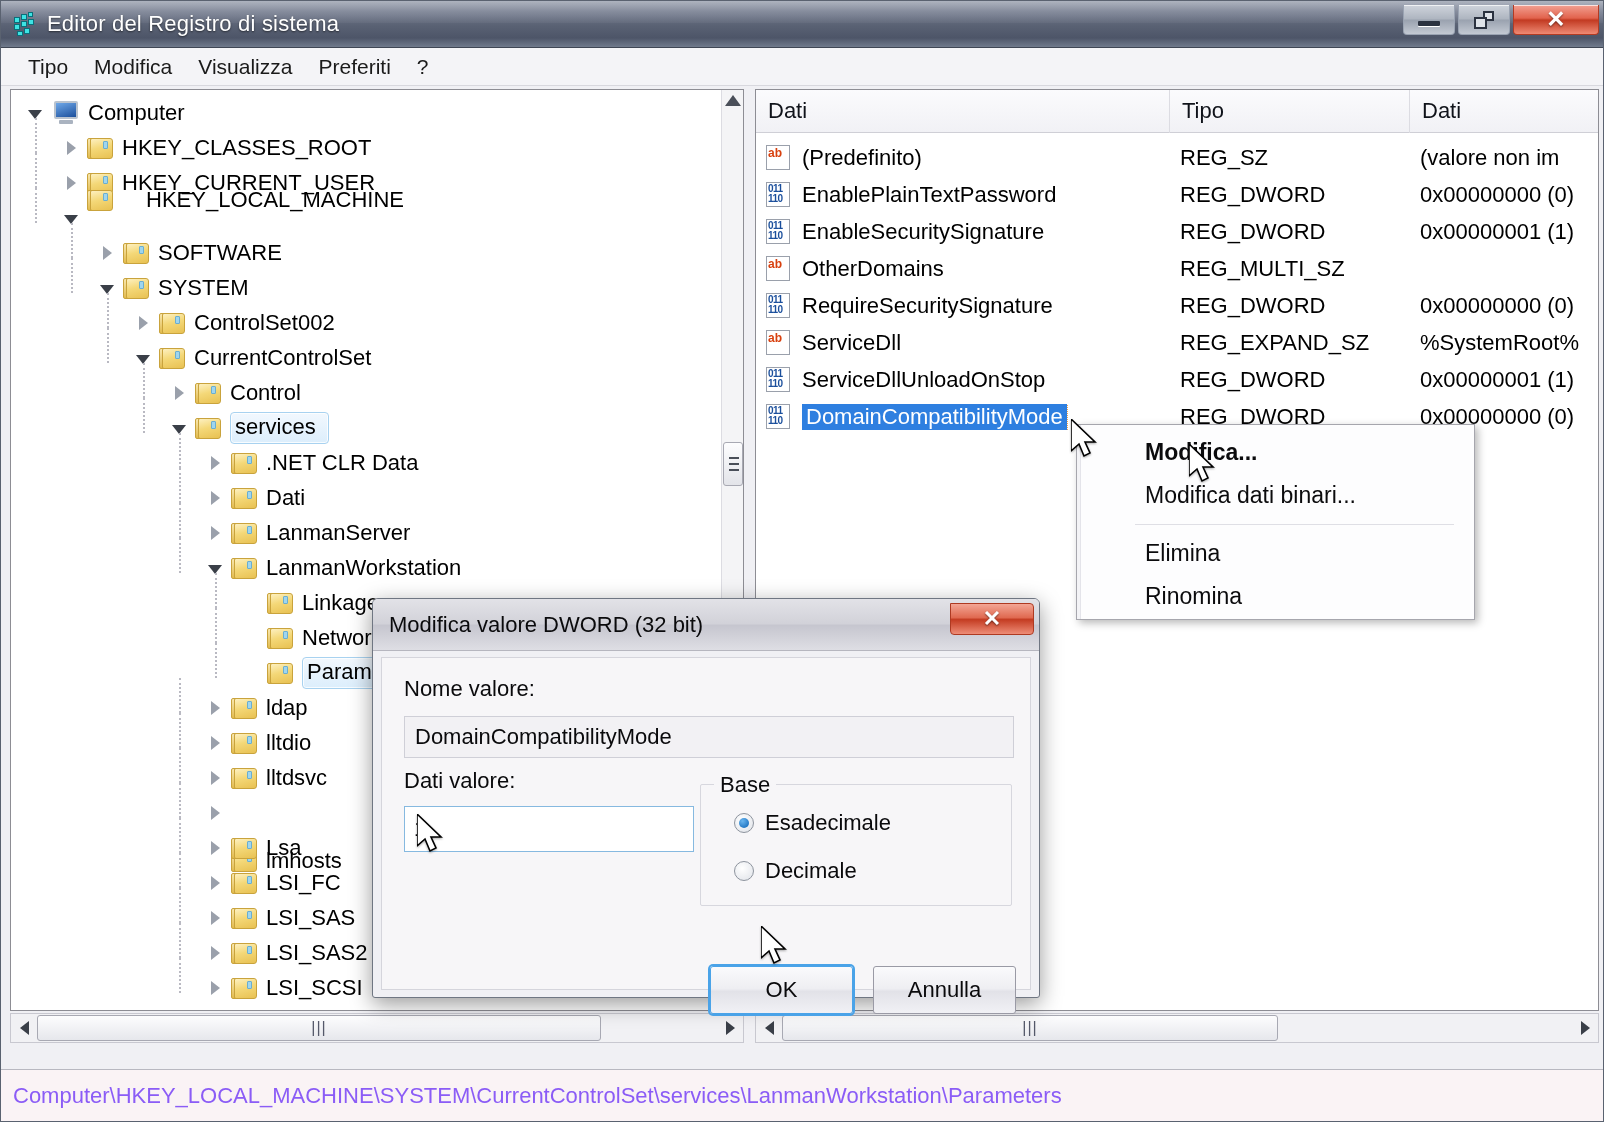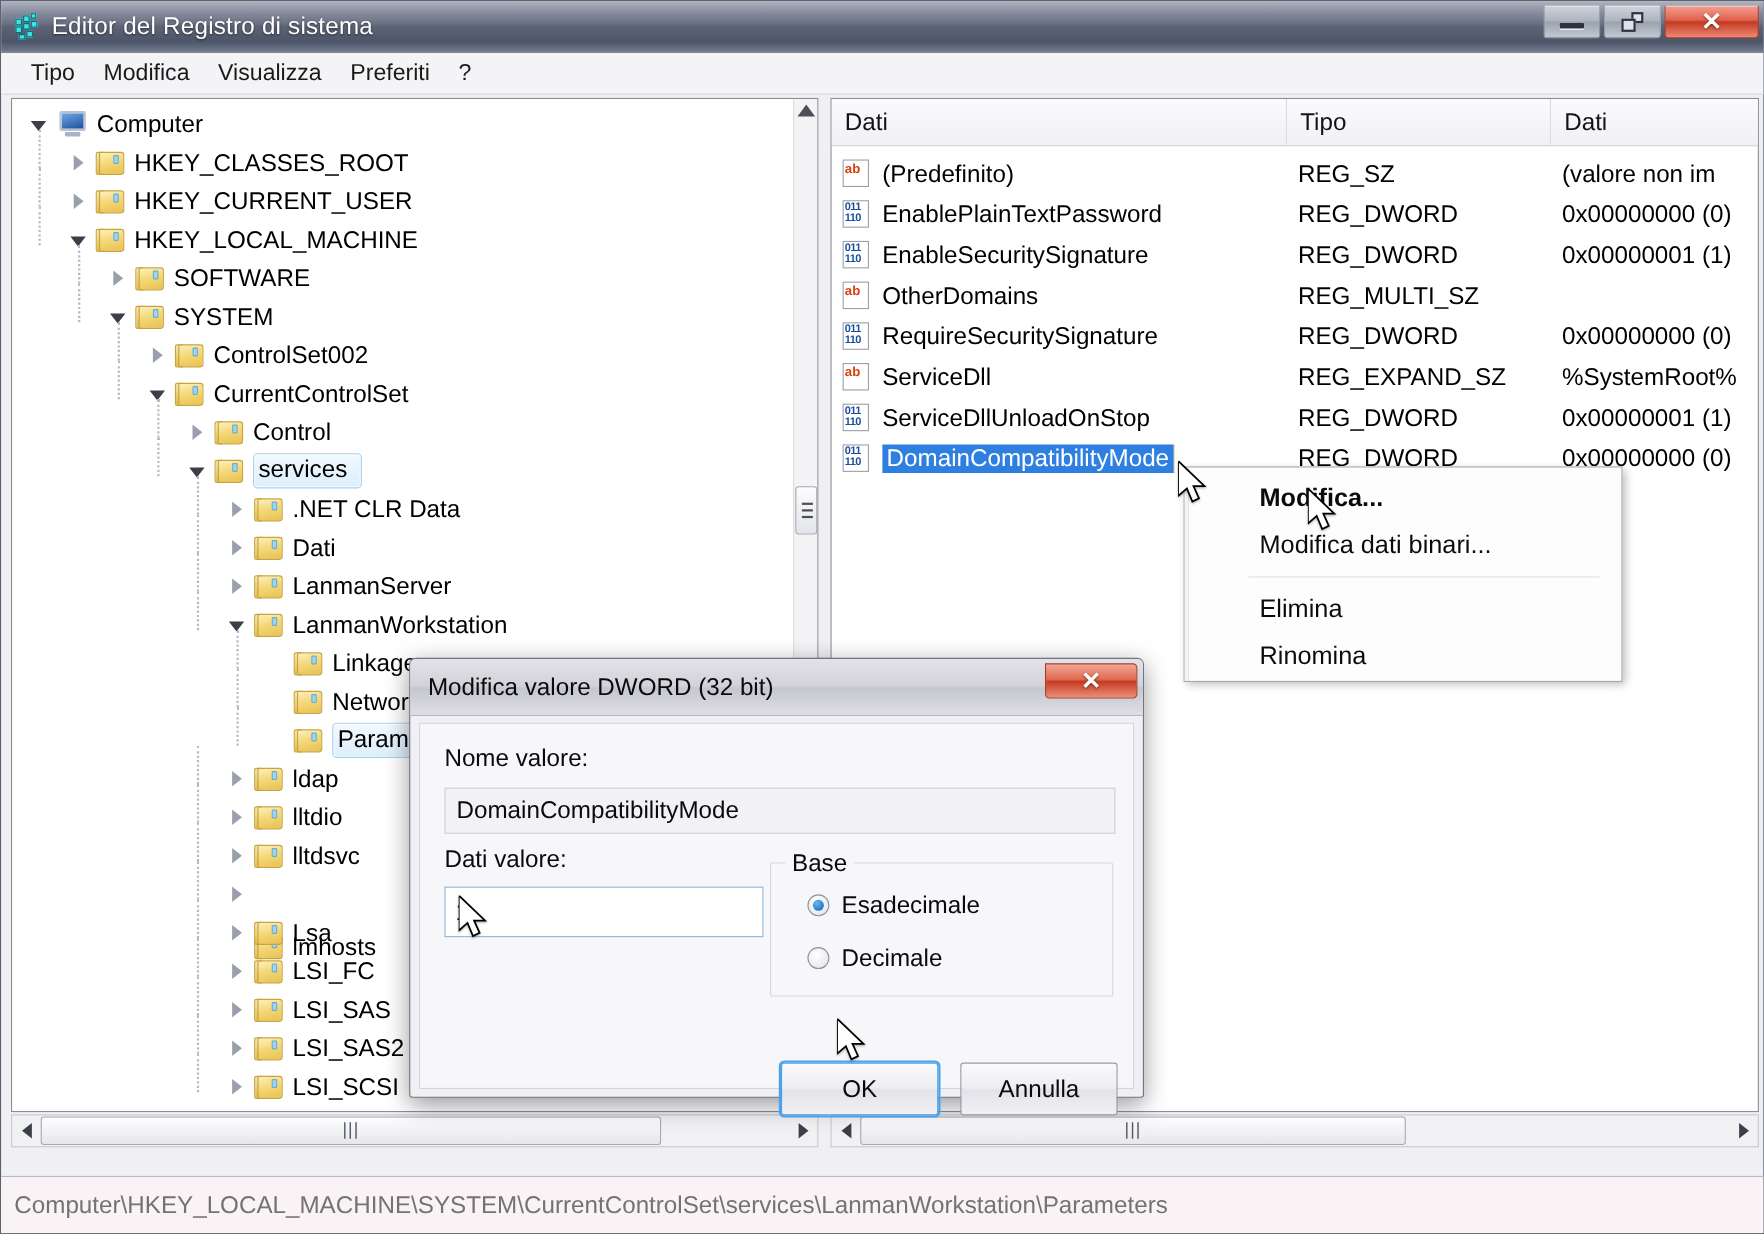--- a/index.html
+++ b/index.html
@@ -284,21 +284,21 @@
   }
   #btn-ok { left: 328px; top: 308px; width: 143px; box-shadow: 0 0 0 2px #4aa3e8; border-color:#4aa3e8; }
   #btn-cancel { left: 491px; top: 308px; width: 143px; }
 
   
   #statusbar {
     position:absolute; left: 0; bottom: 0; width: 1604px; height: 52px;
     background:#faf3f5; border-top:1px solid #b8b8c0;
     display:flex; align-items:center;
   }
-  #statusbar .txt { font-size: 22px; color:#737373; margin-left: 12px; white-space:nowrap; }
+  #statusbar .txt { font-size: 22px; color:#8b5cf6; margin-left: 12px; white-space:nowrap; }
 
   
   .cursor { position:absolute; width: 0; height: 0; pointer-events:none; z-index: 60; }
   .cursor svg { display:block; filter: drop-shadow(0 1px 1px rgba(0,0,0,.35)); }
 </style>
 </head>
 <body>
 
 <div id="app">
 
@@ -366,21 +366,21 @@
         <div class="tnode" style="left: 76px; top: 75px;">
           <span class="folder">
             <span class="spine"></span>
             <span class="body"></span>
             <span class="tab"></span>
           </span>
           <span>HKEY_CURRENT_USER</span>
         </div>
         <div class="tw expanded" style="left: 50px; top: 117px;"></div>
         <div class="tdot" style="left: 24px; top: 98px; height: 35px;"></div>
-        <div class="tnode" style="left: 76px; top: 110px;">
+        <div class="tnode" style="left: 76px; top: 92px; gap: 24px;">
           <span class="folder">
             <span class="spine"></span>
             <span class="body"></span>
             <span class="tab"></span>
           </span>
           <span>HKEY_LOCAL_MACHINE</span>
         </div>
         <div class="tw collapsed" style="left: 86px; top: 152px;"></div>
         <div class="tdot" style="left: 60px; top: 133px; height: 35px;"></div>
         <div class="tnode" style="left: 112px; top: 145px;">

